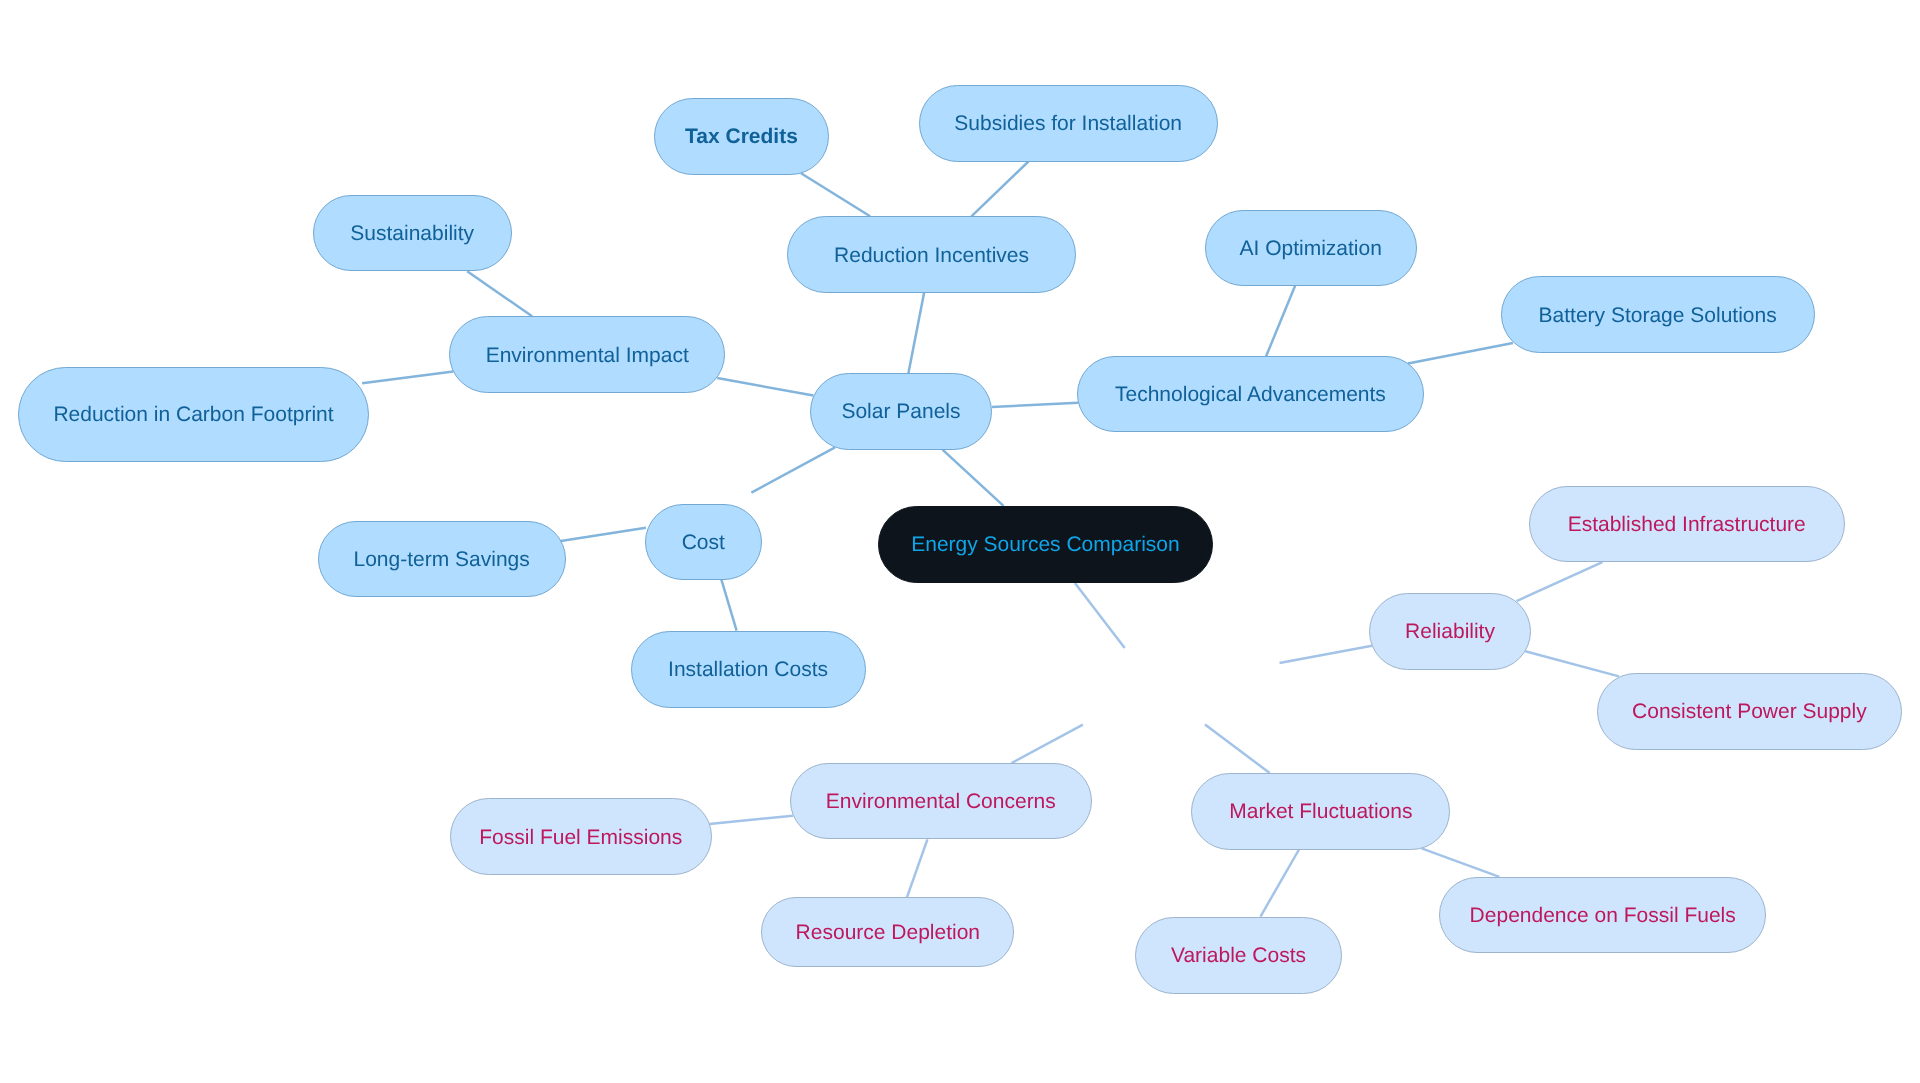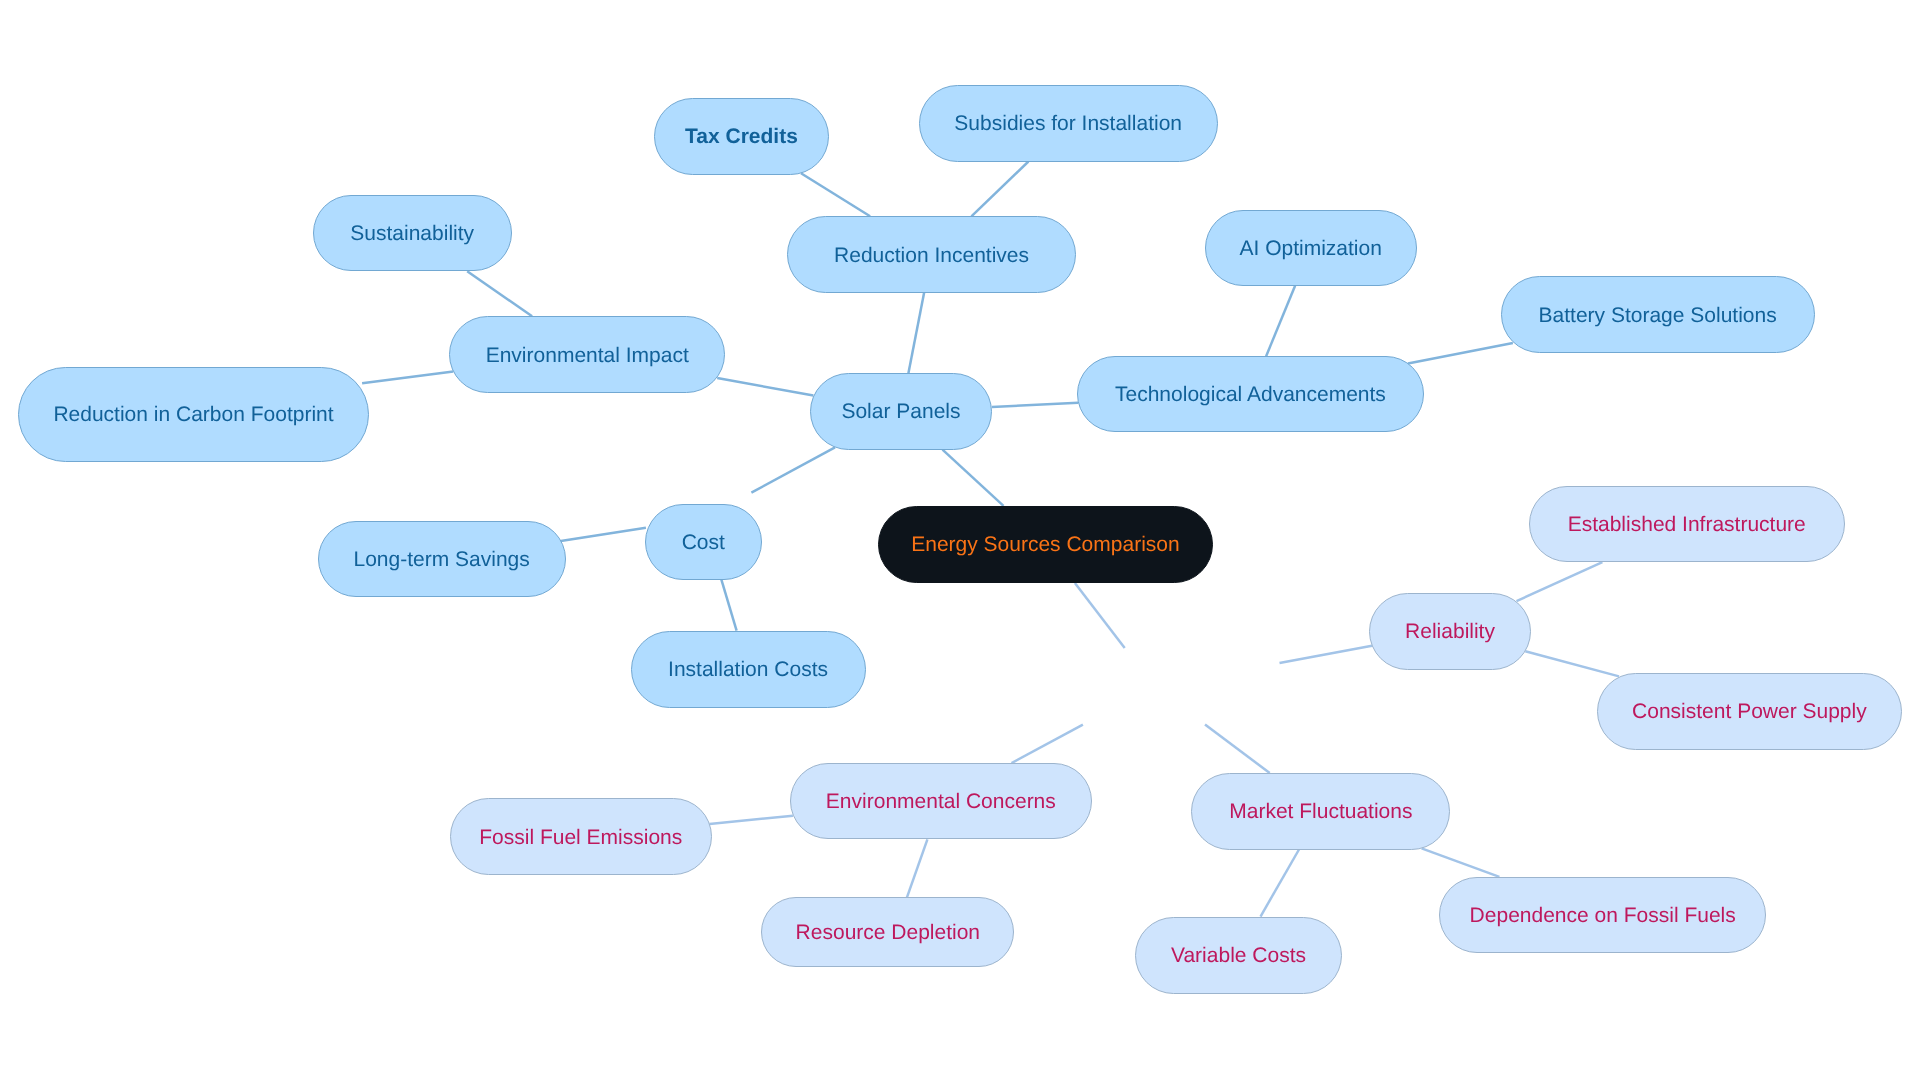--- a/index.html
+++ b/index.html
@@ -14,21 +14,21 @@
   .mm-edge{stroke-width:2.5;stroke-linecap:butt;fill:none;}
   .mm-edge.edge-a{stroke:#82b4dc;}
   .mm-edge.edge-b{stroke:#a3c4e8;}
   .mm-node{position:absolute;box-sizing:border-box;display:flex;
            align-items:center;justify-content:center;
            border-radius:999px;border:1px solid transparent;}
   .mm-node .mm-label{white-space:nowrap;line-height:1;font-size:21px;display:block;
         position:relative;top:0.5px;transform:translateZ(0);
         -webkit-font-smoothing:antialiased;-moz-osx-font-smoothing:grayscale;}
   .mm-node.root{background:#0d141b;border-color:#0d141b;}
-  .mm-node.root .mm-label{color:#f97316;}
+  .mm-node.root .mm-label{color:#0ea5e9;}
   .mm-node.branch-a{background:#b0dcff;border-color:#72a8d2;}
   .mm-node.branch-a .mm-label{color:#116199;}
   .mm-node.branch-b{background:#cfe4fd;border-color:#9cb4cd;}
   .mm-node.branch-b .mm-label{color:#be185d;}
 </style>
 </head>
 <body>
 
 <div id="mindmap">
 

